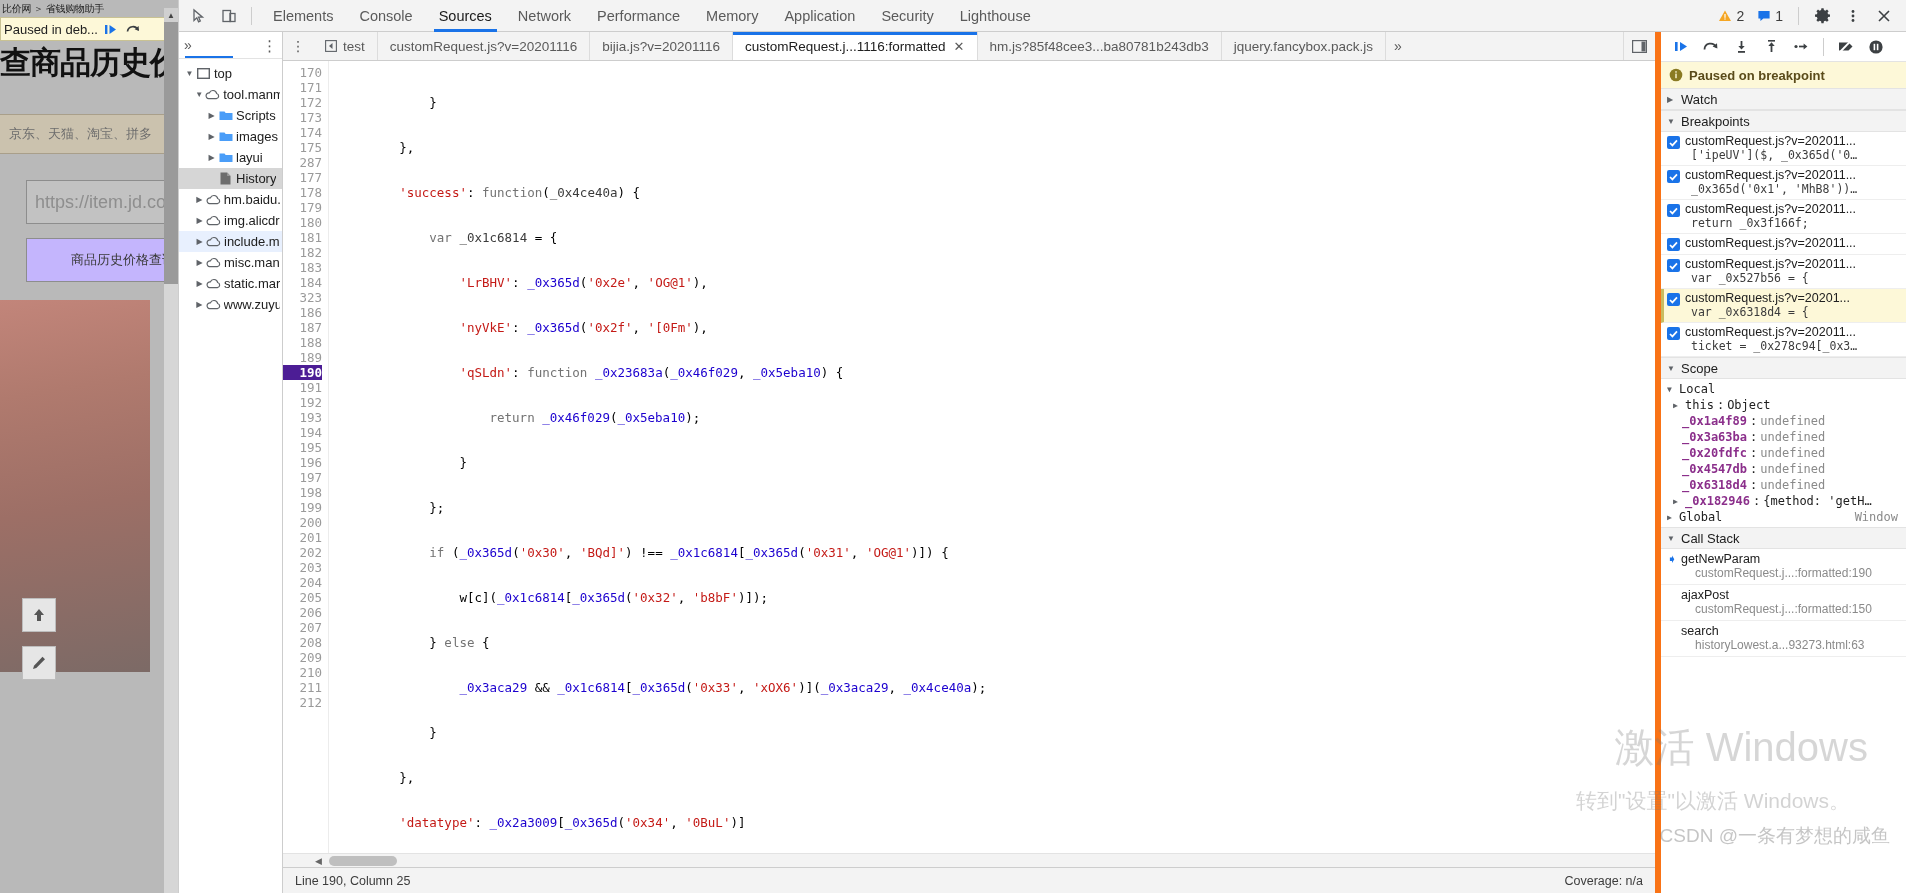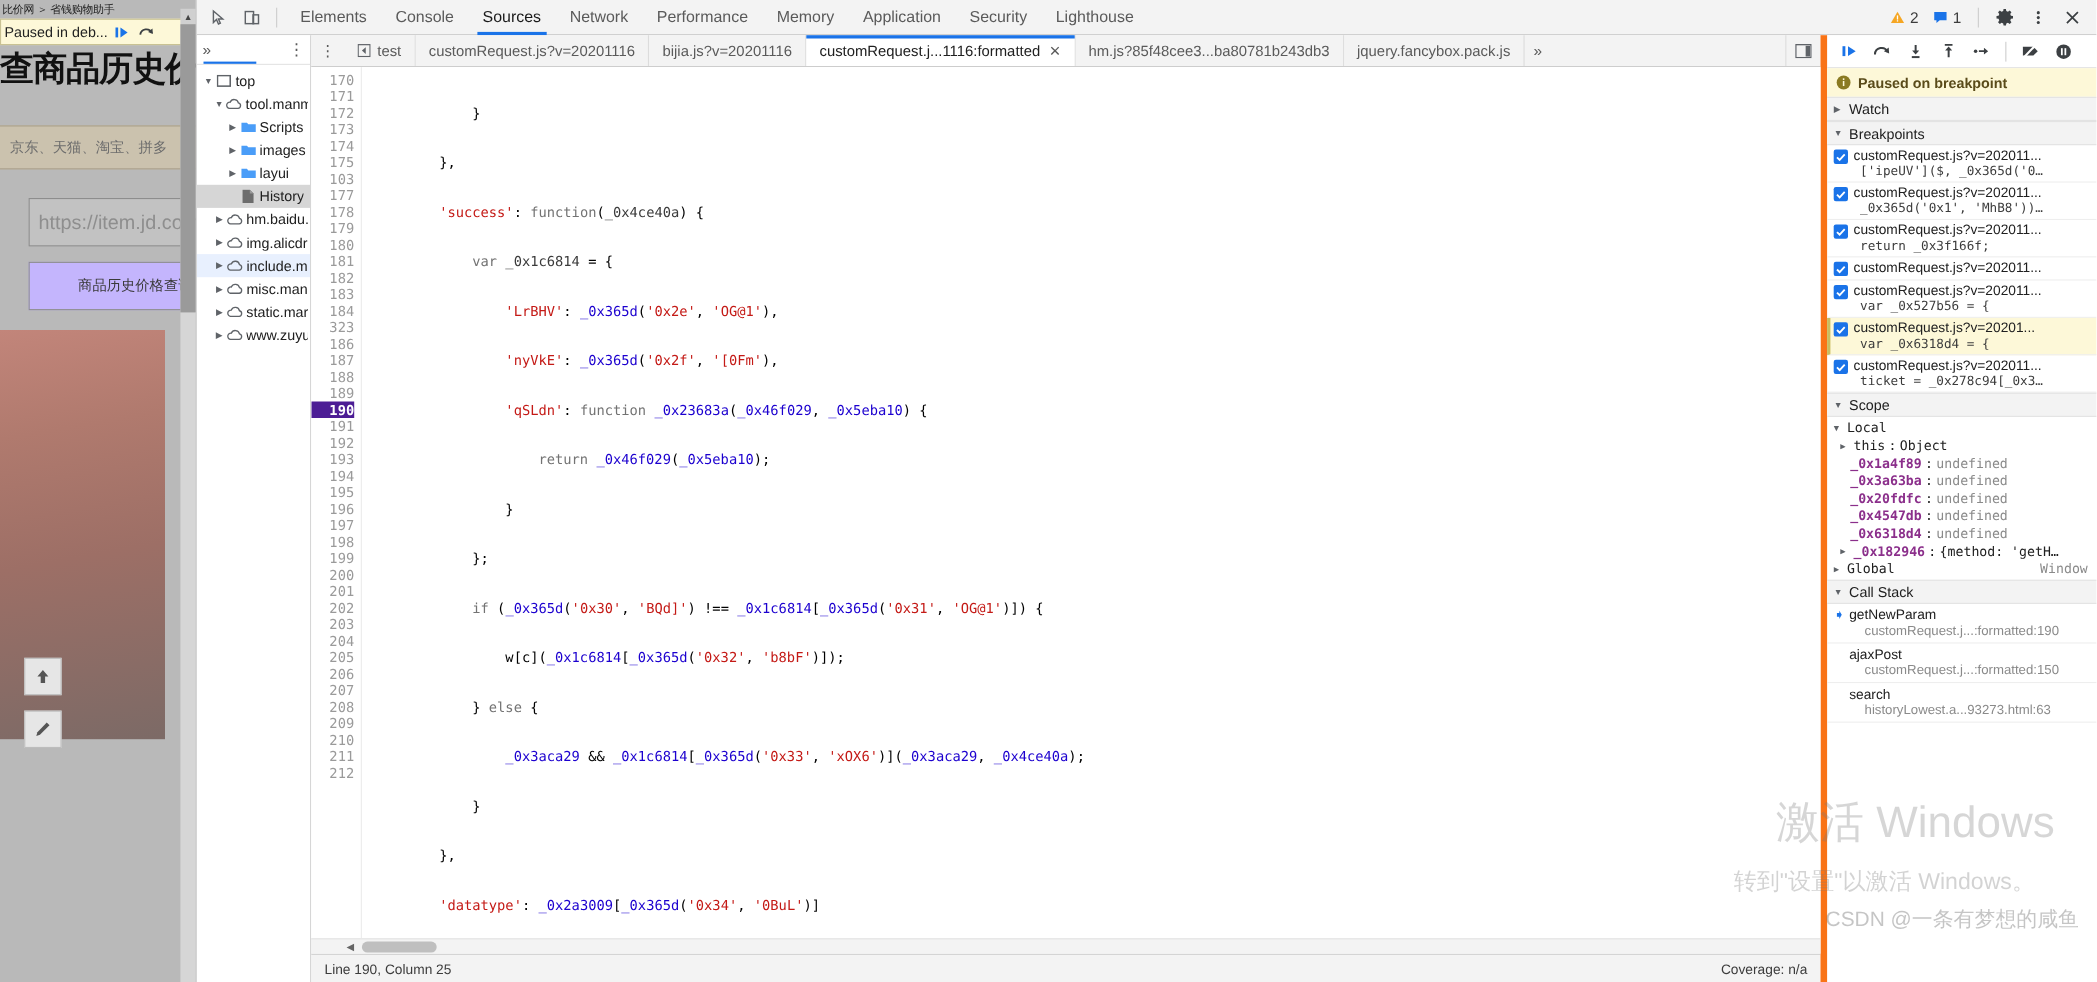--- a/index.html
+++ b/index.html
@@ -433,21 +433,21 @@
         </div>
 
         <div class="code">
           <div class="gutter">
             <div>170</div>
             <div>171</div>
             <div>172</div>
             <div>173</div>
             <div>174</div>
             <div>175</div>
-            <div>103</div>
+            <div>287</div>
             <div>177</div>
             <div>178</div>
             <div>179</div>
             <div>180</div>
             <div>181</div>
             <div>182</div>
             <div>183</div>
             <div>184</div>
             <div>323</div>
             <div>186</div>

